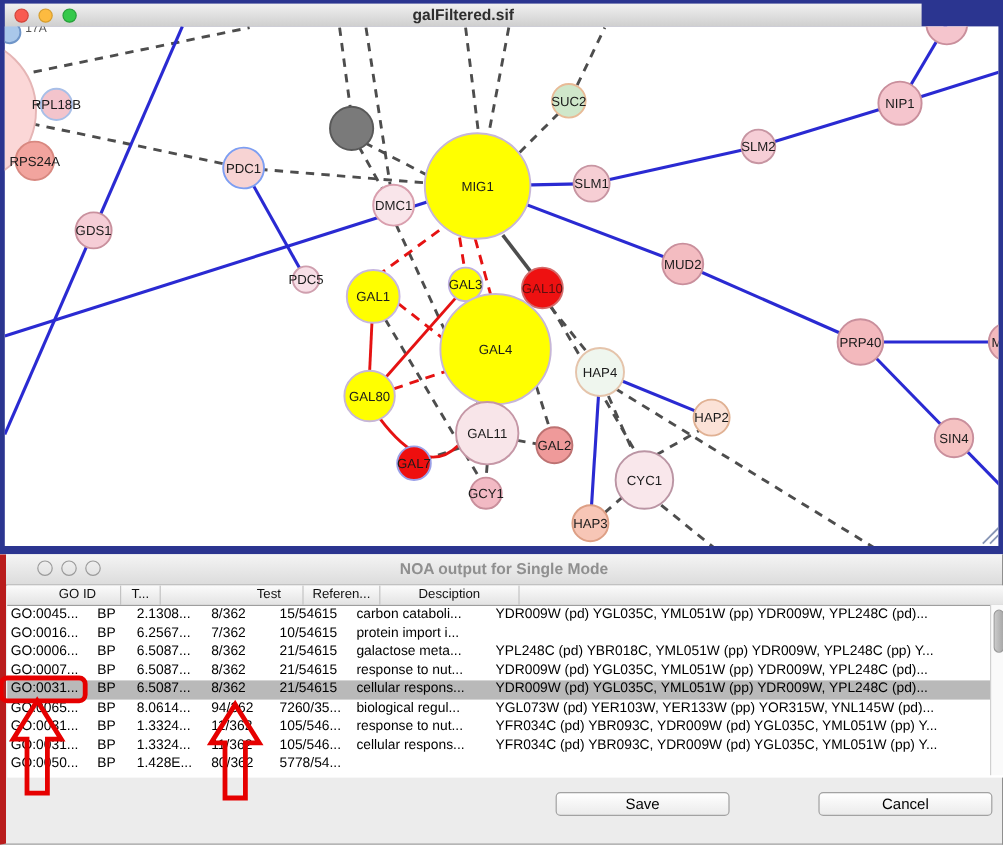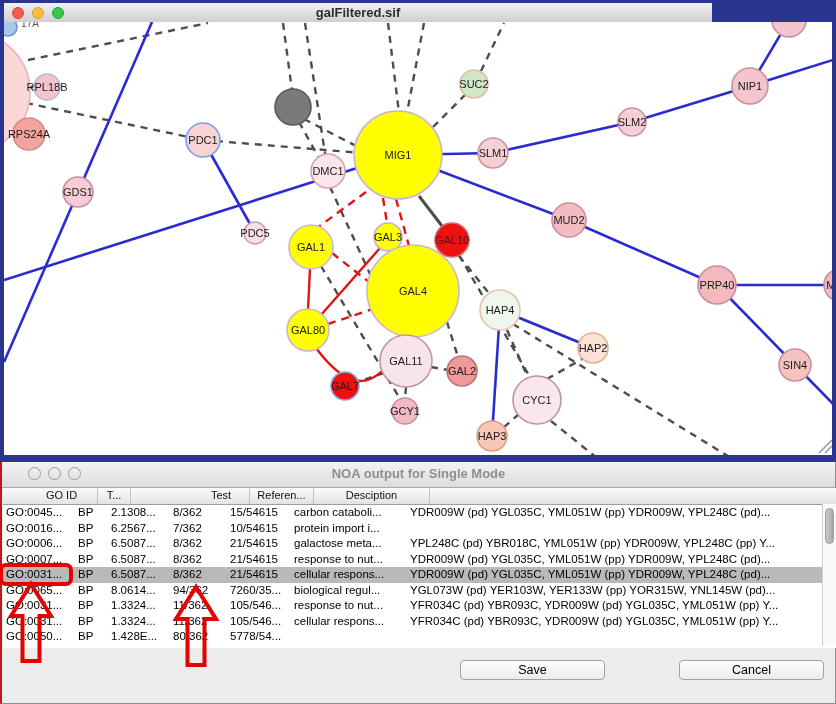--- a/index.html
+++ b/index.html
@@ -1,33 +1,33 @@
 <!DOCTYPE html>
 <html><head>
 <meta charset="utf-8">
 <style>
   html,body{margin:0;padding:0;background:#fff;}
   #page{position:relative;width:836px;height:704px;overflow:hidden;
         font-family:"Liberation Sans",sans-serif;-webkit-font-smoothing:antialiased;}
   
   .win-top{position:absolute;left:0;top:0;width:836px;height:462px;background:#2b3590;}
-  .titlebar-top{position:absolute;left:4px;top:3px;width:708px;height:19px;
+  .titlebar-top{position:absolute;left:4px;top:3px;width:764px;height:19px;
     background:linear-gradient(#f1f1f1,#cfcfcf);border-bottom:1px solid #8e8e8e;}
   .titlebar-top .title{position:absolute;left:0;right:0;top:2px;text-align:center;
     font-size:13px;font-weight:600;color:#2e2e2e;}
   .lights{position:absolute;left:8px;top:4px;display:flex;gap:8px;}
   .light{width:12px;height:12px;border-radius:50%;box-sizing:border-box;}
   .light.red{background:#f85b51;border:1px solid #d2453c;}
   .light.yellow{background:#fdbb40;border:1px solid #d69e2e;}
   .light.green{background:#35c94b;border:1px solid #27a03a;}
   .light.hollow{background:transparent;border:1.5px solid #9a9a9a;width:13px;height:13px;}
   #graph{position:absolute;left:4px;top:22px;width:828px;height:433px;background:#ffffff;}
   
   .win-bottom{position:absolute;left:0;top:462px;width:836px;height:242px;background:#ececec;
-    box-sizing:border-box;border-left:2px solid #b91c1c;border-right:1px solid #8f8f8f;border-bottom:1px solid #8f8f8f;}
+    box-sizing:border-box;border-left:5px solid #b91c1c;border-right:1px solid #8f8f8f;border-bottom:1px solid #8f8f8f;}
   .titlebar-bottom{position:absolute;left:0;top:0;width:100%;height:25px;
     background:linear-gradient(#f4f4f4,#dcdcdc);border-bottom:1px solid #a9a9a9;}
   .titlebar-bottom .title{position:absolute;left:0;right:0;top:4px;text-align:center;
     font-size:13px;font-weight:600;color:#8f8f8f;}
   .lights-b{position:absolute;left:26px;top:5px;display:flex;gap:7px;}
   .table-wrap{position:absolute;left:1px;top:26px;width:833px;height:160px;background:#ffffff;}
   .thead{display:flex;height:16px;background:linear-gradient(#fbfbfb,#e3e3e3);
     border-bottom:1px solid #9e9e9e;padding-left:23px;}
   .th{box-sizing:border-box;font-size:11px;color:#111;text-align:center;line-height:15px;
     border-right:1px solid #c3c3c3;overflow:hidden;white-space:nowrap;flex:0 0 auto;}

